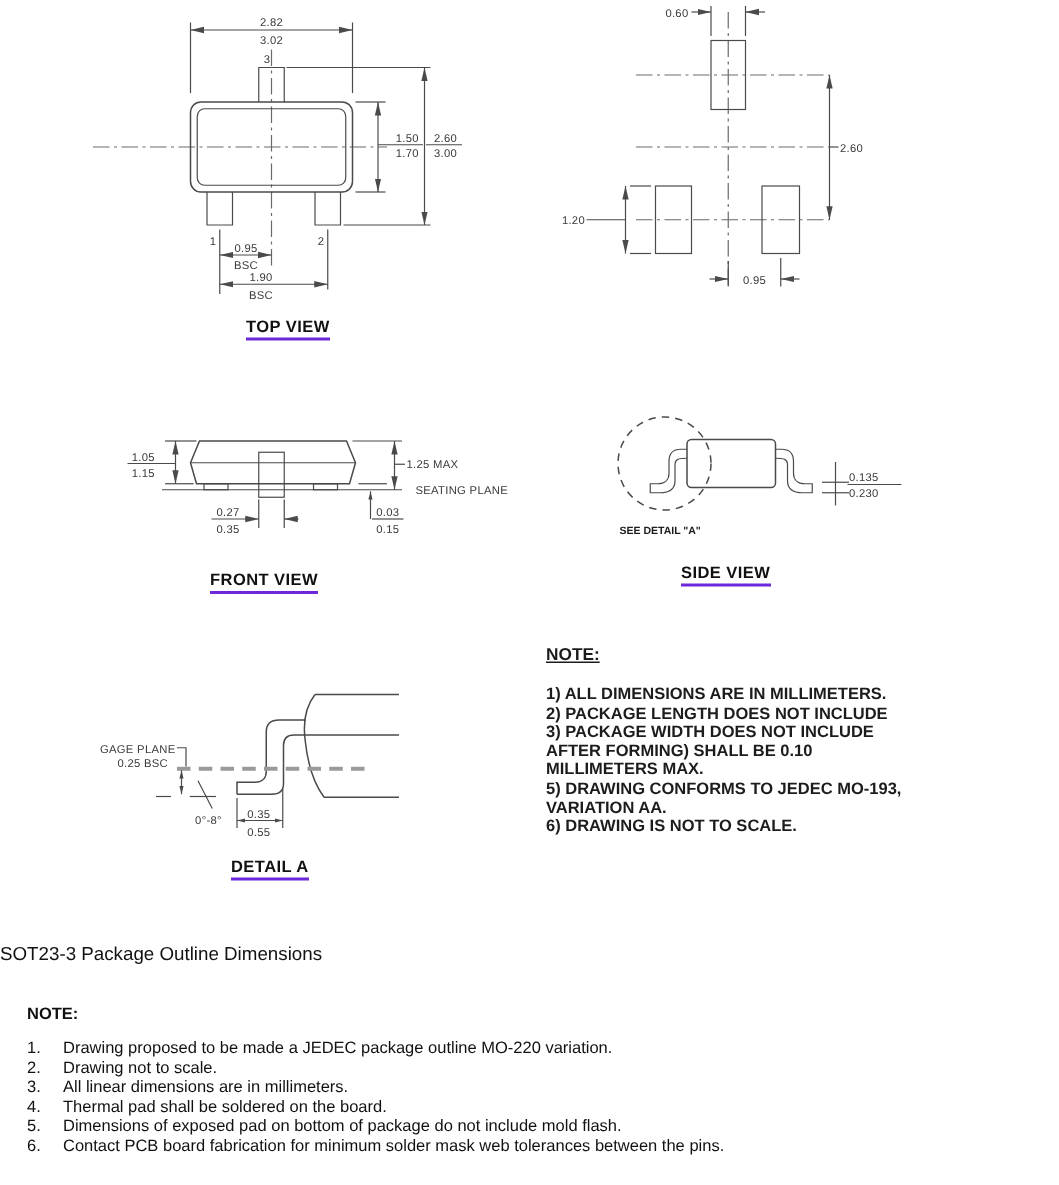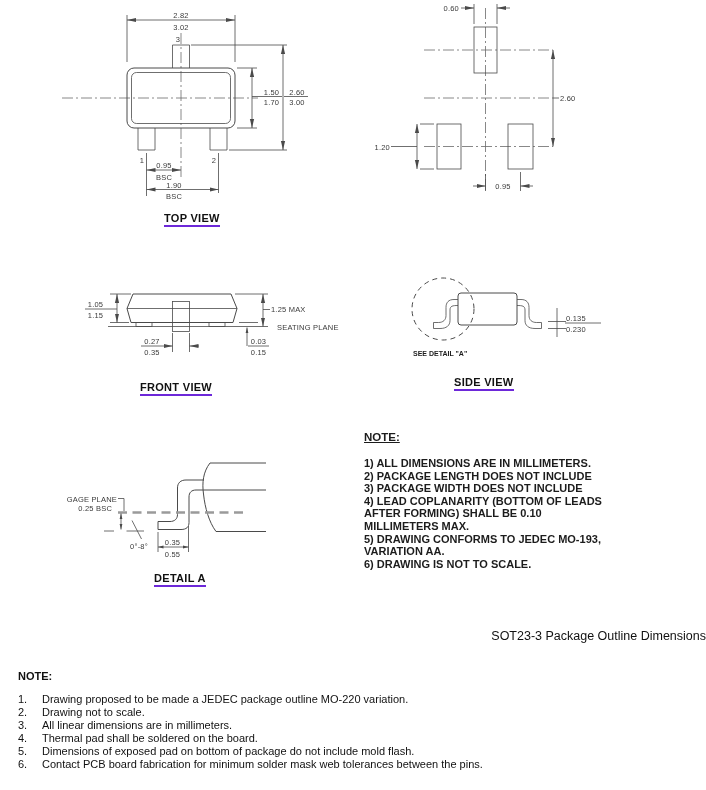--- a/index.html
+++ b/index.html
@@ -11,21 +11,21 @@
   .dim{stroke:#4a4a4a;stroke-width:0.8;fill:none;}
   .gage{stroke:#9a9a9a;stroke-width:2.6;fill:none;stroke-dasharray:9 5.5;}
   .circ{stroke:#4a4a4a;stroke-width:1;fill:none;stroke-dasharray:5 4;}
   text.d{font-family:"Liberation Sans",sans-serif;font-size:7.5px;fill:#3a3a3a;letter-spacing:0.2px;}
   text.db{font-family:"Liberation Sans",sans-serif;font-size:7px;font-weight:bold;fill:#1c1c1c;}
   .view-label{position:absolute;font-weight:bold;font-size:11px;letter-spacing:0.3px;color:#111;
     border-bottom:2px solid #6d28d9;padding-bottom:1px;white-space:nowrap;}
   .note-right{position:absolute;left:364px;top:431px;width:310px;color:#1c1c1c;}
   .note-right .nr-head{font-weight:bold;font-size:11.5px;text-decoration:underline;margin-bottom:14px;}
   .note-right .nr-line{font-weight:bold;font-size:11px;line-height:12.6px;white-space:nowrap;}
-  .caption{position:absolute;left:0;top:629px;width:706px;text-align:right;font-size:12.5px;color:#111;}
+  .caption{position:absolute;left:0;top:629px;width:706px;text-align:left;font-size:12.5px;color:#111;}
   .footer{position:absolute;left:18px;top:670px;width:680px;color:#111;}
   .footer .f-head{font-weight:bold;font-size:11px;margin-bottom:11px;}
   .f-item{display:flex;font-size:11px;line-height:13px;}
   .f-num{width:24px;flex:0 0 24px;}
   .f-text{flex:1;}
 </style>
 </head>
 <body>
 
 <div class="page">
@@ -233,21 +233,20 @@
 <div class="view-label" style="left:164px;top:212px;">TOP VIEW</div>
 <div class="view-label" style="left:140px;top:381px;">FRONT VIEW</div>
 <div class="view-label" style="left:454px;top:376px;">SIDE VIEW</div>
 <div class="view-label" style="left:154px;top:572px;text-align:center;">DETAIL A</div>
 
 <div class="note-right">
   <div class="nr-head">NOTE:</div>
   <div class="nr-line">1) ALL DIMENSIONS ARE IN MILLIMETERS.</div>
   <div class="nr-line">2) PACKAGE LENGTH DOES NOT INCLUDE</div>
   <div class="nr-line">3) PACKAGE WIDTH DOES NOT INCLUDE</div>
-  <div class="nr-line">4) LEAD COPLANARITY (BOTTOM OF LEADS</div>
   <div class="nr-line">AFTER FORMING) SHALL BE 0.10</div>
   <div class="nr-line">MILLIMETERS MAX.</div>
   <div class="nr-line">5) DRAWING CONFORMS TO JEDEC MO-193,</div>
   <div class="nr-line">VARIATION AA.</div>
   <div class="nr-line">6) DRAWING IS NOT TO SCALE.</div>
 </div>
 
 <div class="caption">SOT23-3 Package Outline Dimensions</div>
 
 <div class="footer">

